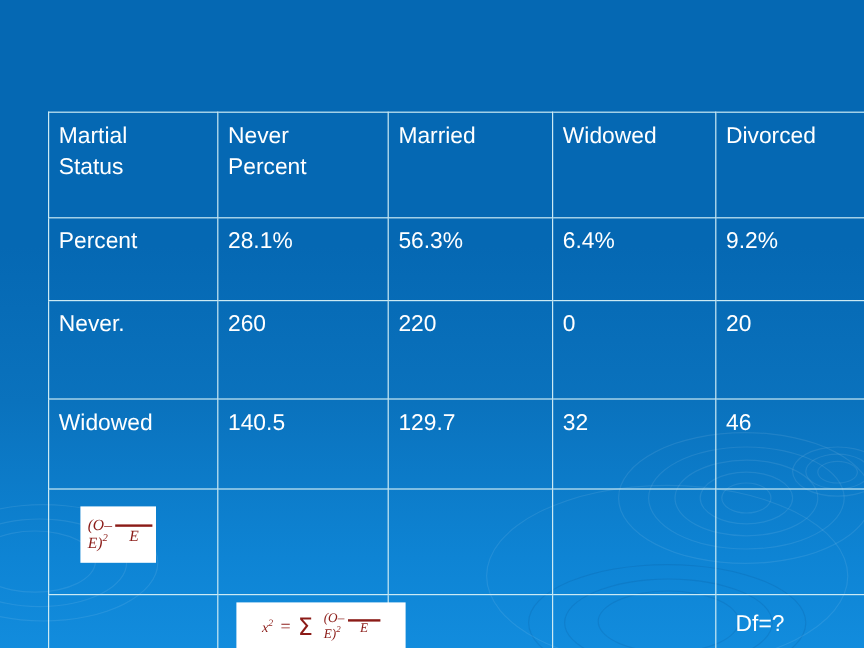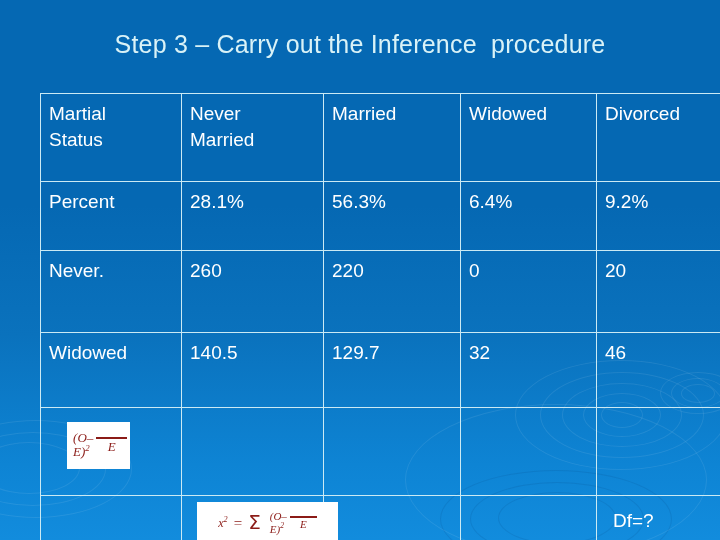--- a/index.html
+++ b/index.html
@@ -174,31 +174,30 @@
     <div class="ripple dark" style="left:470px; top:482px; width:172px; height:72px;"></div>
     <div class="ripple dark" style="left:498px; top:492px; width:116px; height:50px;"></div>
 
     <div class="ripple" style="left:-60px; top:420px; width:190px; height:96px;"></div>
     <div class="ripple" style="left:-40px; top:432px; width:144px; height:72px;"></div>
     <div class="ripple" style="left:-22px; top:442px; width:100px; height:50px;"></div>
 
     <div class="ripple" style="left:405px; top:404px; width:300px; height:150px;"></div>
   </div>
 
-  <div class="title">Step 3 – Carry out the Inference  procedure</div>
 
   <div class="tbl-wrap">
     <table class="grid">
 
       <tbody>
           <tr class="r-head">
         <td class="c0">Martial
 Status</td>
         <td class="c1">Never
-Married</td>
+Percent</td>
         <td class="c2">Married</td>
         <td class="c3">Widowed</td>
         <td class="c4">Divorced</td>
       </tr>
 
       <tr class="r-pct">
         <td class="c0">Percent</td>
         <td class="c1">28.1%</td>
         <td class="c2">56.3%</td>
         <td class="c3">6.4%</td>

